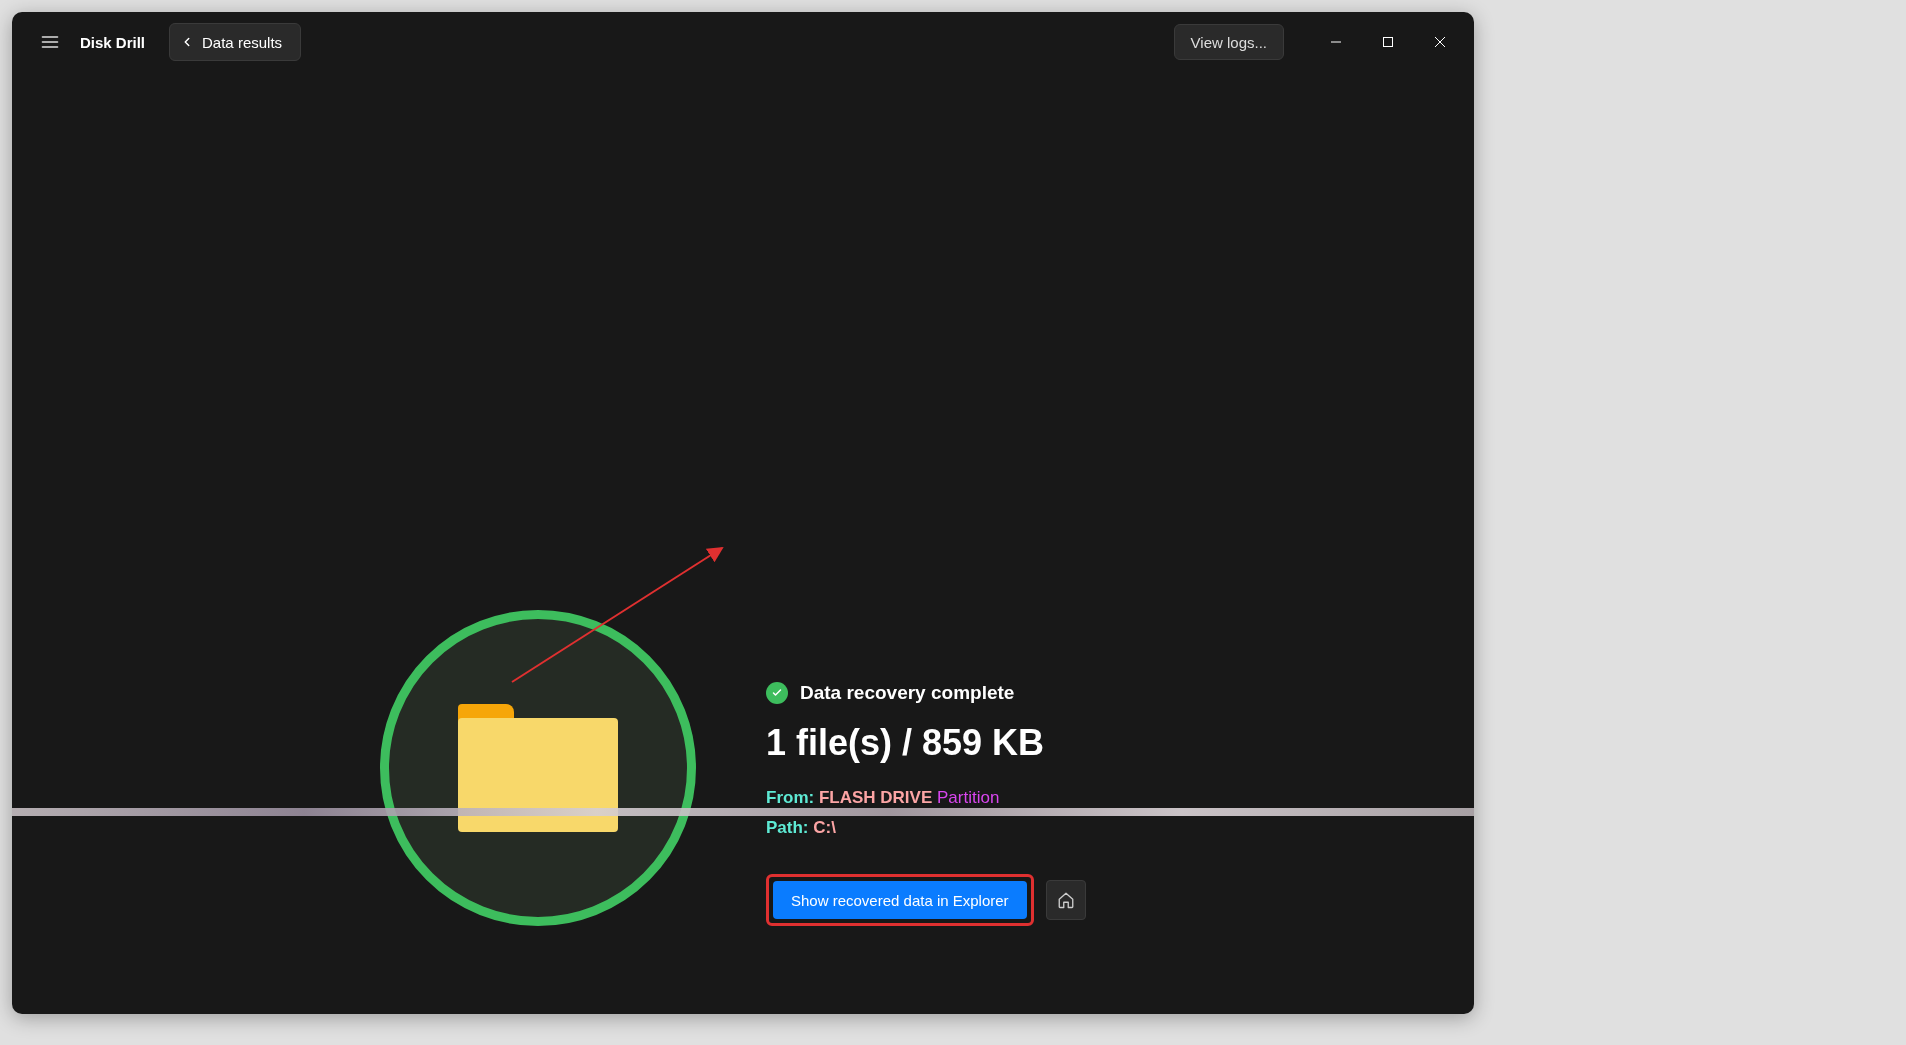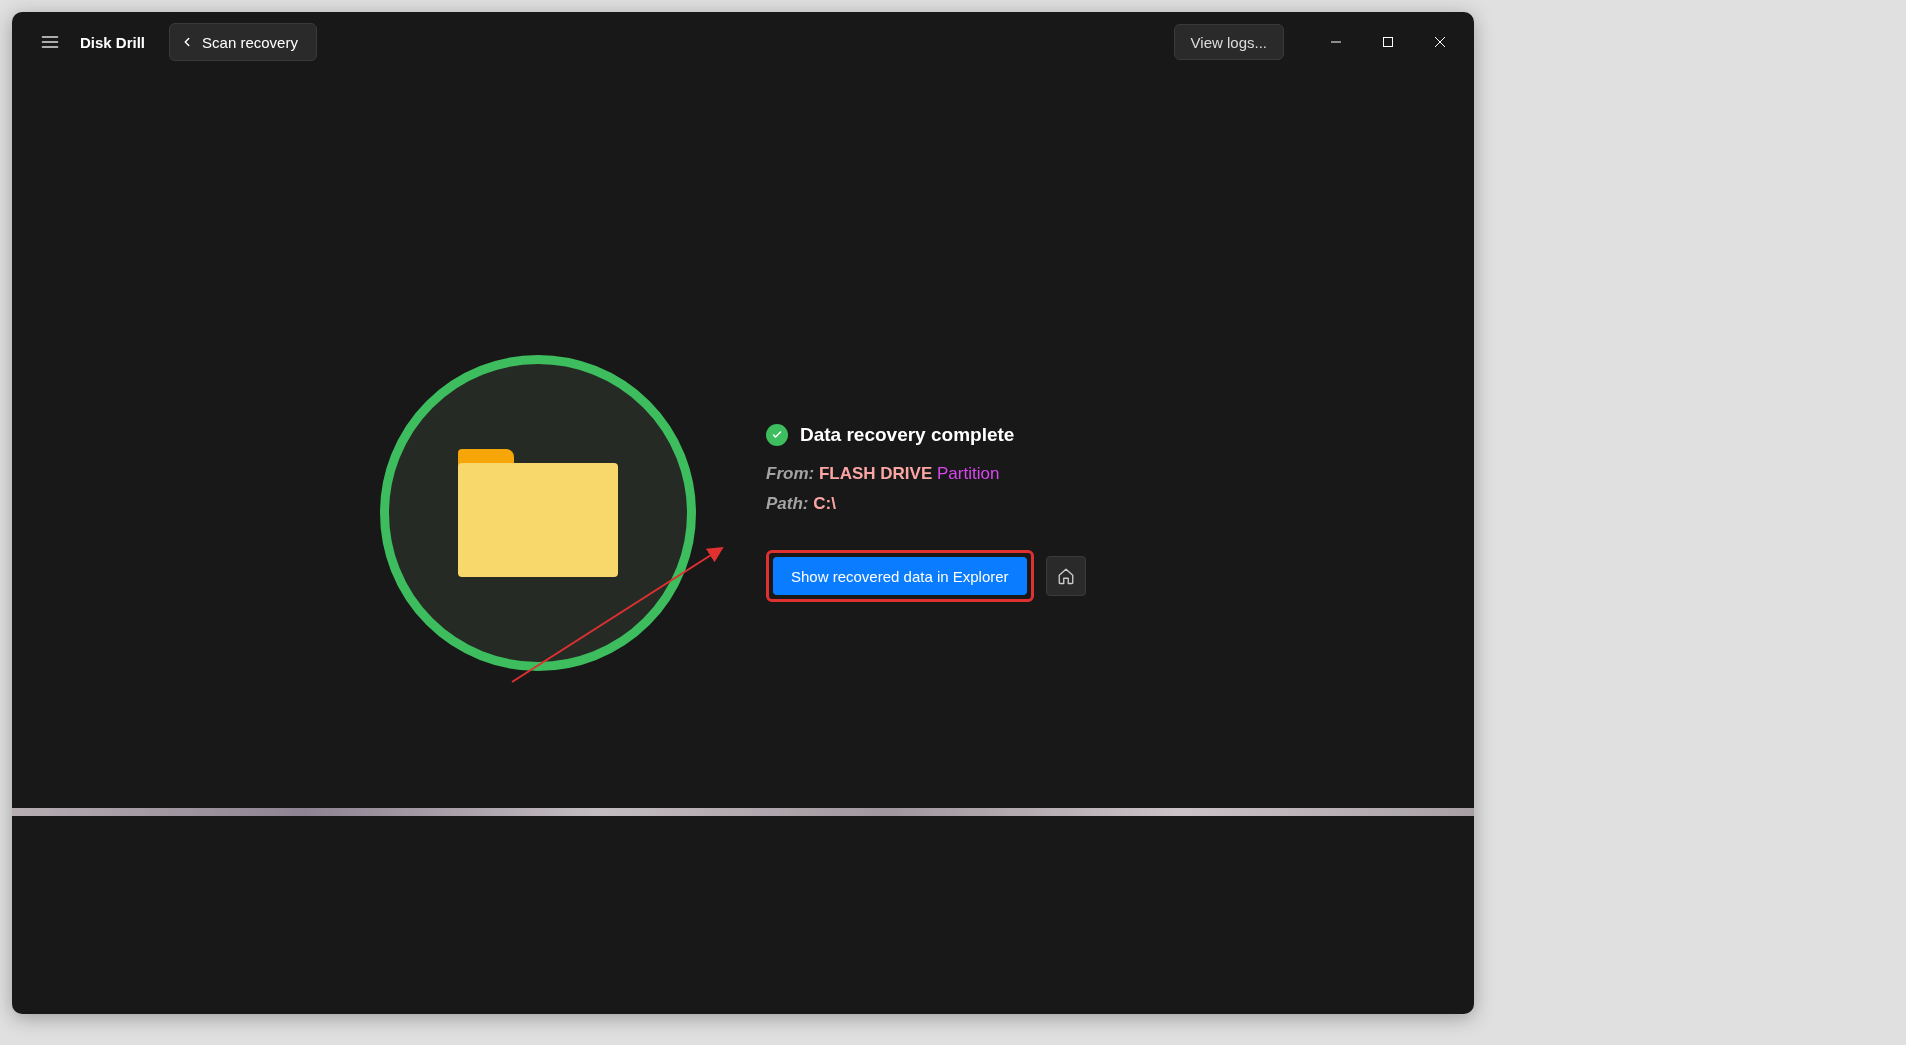--- a/index.html
+++ b/index.html
@@ -86,24 +86,24 @@
       align-items: center;
       justify-content: center;
       cursor: pointer;
       color: #fff;
     }
     .win-btn svg { width: 12px; height: 12px; }
     .content {
       flex: 1;
       position: relative;
       display: flex;
-      align-items: center;
+      align-items: flex-end;
       justify-content: center;
       gap: 70px;
-      padding-bottom: 60px;
+      padding-bottom: 88px;
     }
     .big-circle {
       width: 316px;
       height: 316px;
       border-radius: 50%;
       border: 9px solid #3dbd5d;
       background: #252b24;
       display: flex;
       align-items: center;
       justify-content: center;
@@ -157,21 +157,21 @@
     .summary-big {
       color: #fff;
       font-size: 36px;
       font-weight: 700;
       margin-bottom: 24px;
     }
     .meta-line {
       font-size: 17px;
       margin-bottom: 10px;
     }
-    .meta-label { color: #a3a3a3; font-weight: 600; font-style: italic; }
+    .meta-label { color: #5eead4; font-weight: 600; }
     .meta-value { color: #fca5a5; font-weight: 700; }
     .meta-muted { color: #d946ef; font-weight: 400; }
     .action-row {
       display: flex;
       gap: 12px;
       margin-top: 26px;
       align-items: center;
     }
     .highlight-box {
       border: 3px solid #e03030;
@@ -227,21 +227,21 @@
     <div class="hamburger">
       <svg viewBox="0 0 24 24">
         <path d="M3 6h18M3 12h18M3 18h18" stroke="#ddd" stroke-width="2" fill="none" stroke-linecap="round"></path>
       </svg>
     </div>
     <div class="app-title">Disk Drill</div>
     <div class="back-pill">
       <svg viewBox="0 0 24 24">
         <path d="M15 18l-6-6 6-6" stroke="#fff" stroke-width="2.5" fill="none" stroke-linecap="round" stroke-linejoin="round"></path>
       </svg>
-      <span>Scan recovery</span>
+      <span>Data results</span>
     </div>
     <div class="spacer"></div>
     <div class="view-logs">
       <span>View logs...</span>
     </div>
     <div class="win-controls">
       <div class="win-btn">
         <svg viewBox="0 0 12 12">
           <path d="M1 6h10" stroke="#fff" stroke-width="1"></path>
         </svg>
@@ -270,20 +270,21 @@
     <div class="result-col">
       <div class="status-row">
         <div class="check-badge">
           <svg viewBox="0 0 24 24">
             <path d="M5 12l4 4 10-10" stroke="#fff" stroke-width="3" fill="none" stroke-linecap="round" stroke-linejoin="round"></path>
           </svg>
         </div>
         <div class="status-text">Data recovery complete</div>
       </div>
 
+      <div class="summary-big">1 file(s) / 859 KB</div>
 
       <div class="meta-line">
         <span class="meta-label">From:</span>
         <span class="meta-value">FLASH DRIVE</span>
         <span class="meta-muted">Partition</span>
       </div>
 
       <div class="meta-line">
         <span class="meta-label">Path:</span>
         <span class="meta-value">C:\</span>

